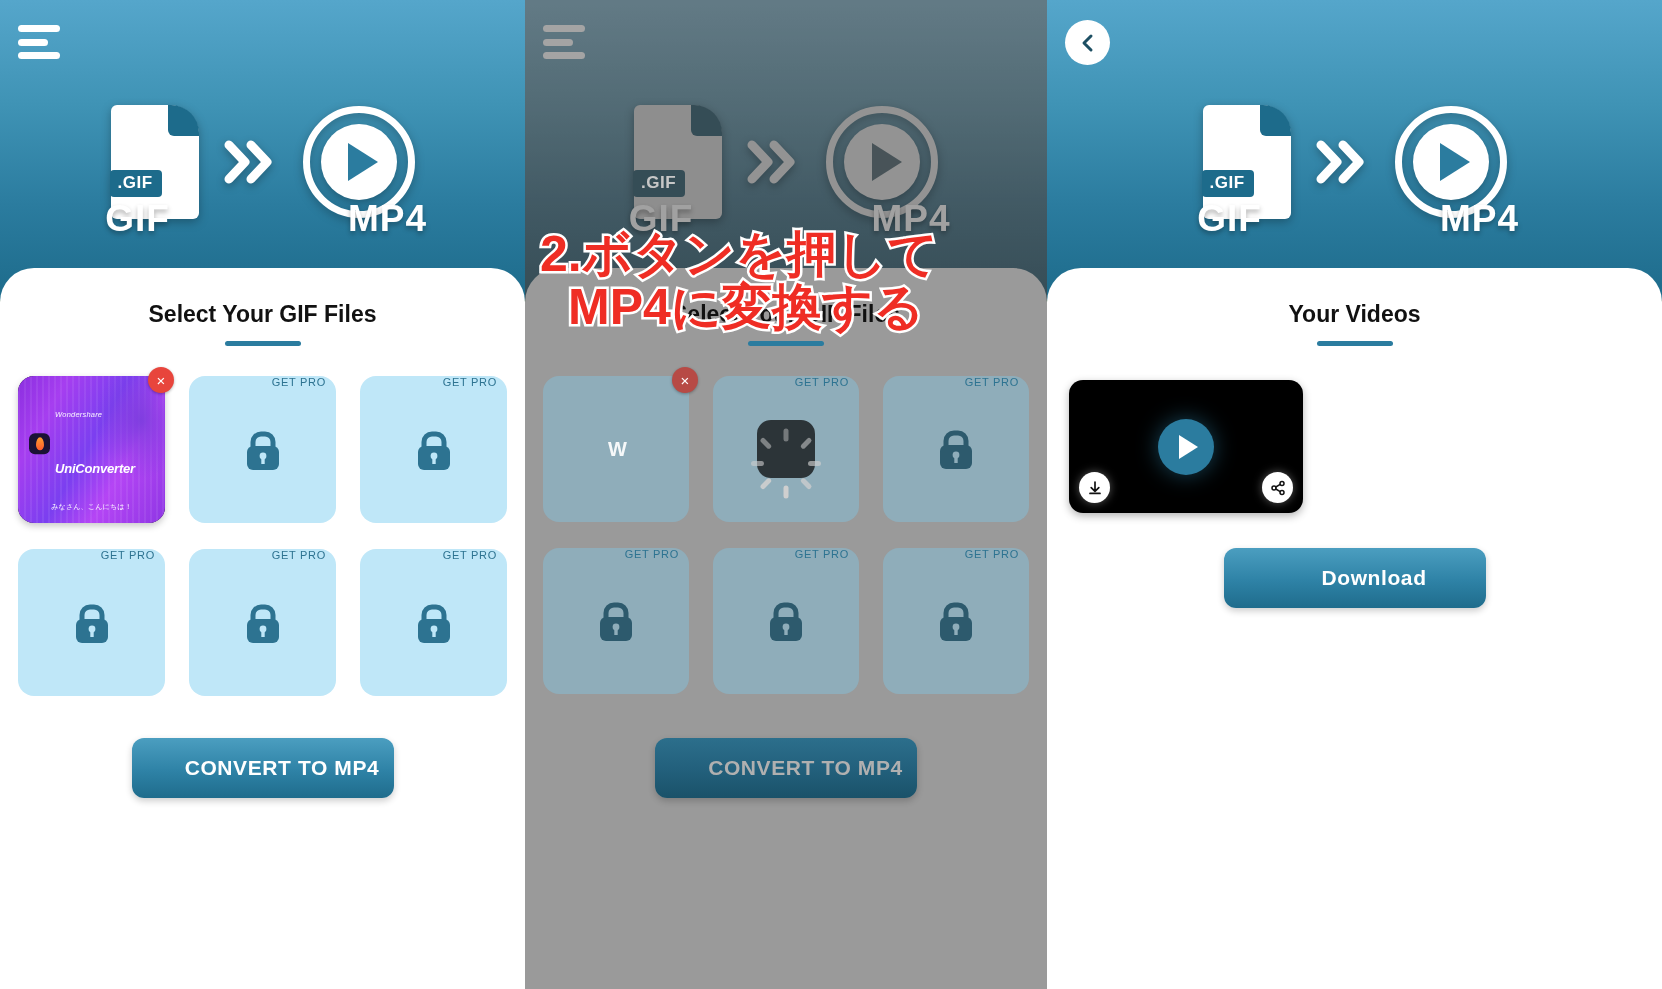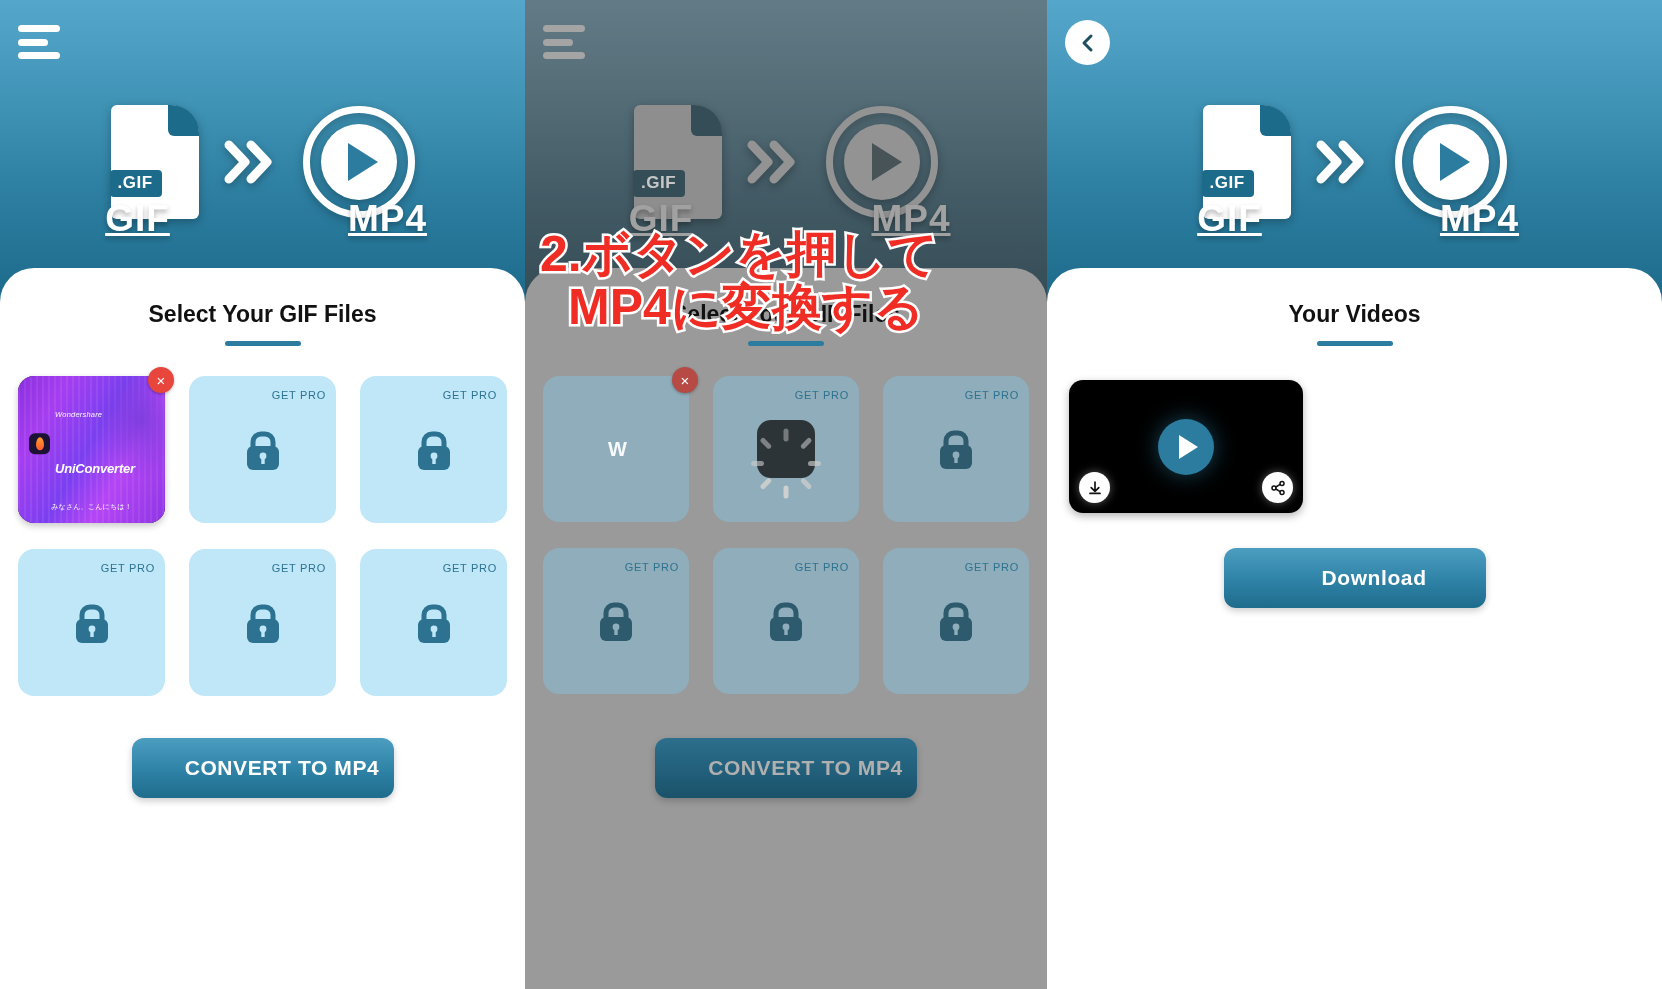--- a/index.html
+++ b/index.html
@@ -120,21 +120,21 @@
     border-top: 19px solid transparent;
     border-bottom: 19px solid transparent;
   }
   .labels {
     position: absolute; left: 0; right: 0; top: 198px;
     display: flex; justify-content: center; gap: 120px;
     color: #ffffff; font-weight: bold; font-size: 37px;
     letter-spacing: 1px;
     text-shadow: 0 3px 5px rgba(0,0,0,.3);
   }
-  .labels span { width: 130px; text-align: center; text-decoration: underline; }
+  .labels span { width: 130px; text-align: center; }
   .panel.dim .labels { color: #cfcfcf; }
 
   
   .sheet-title {
     position: absolute; left: 0; right: 0; top: 33px;
     text-align: center;
     font-size: 23px; font-weight: bold;
     color: #111111;
   }
   .sheet-rule {
@@ -154,21 +154,21 @@
   }
   .tile {
     position: relative;
     aspect-ratio: 1 / 1;
     border-radius: 16px;
     background: #bfe7f8;
     display: flex; align-items: center; justify-content: center;
   }
   .panel.dim .tile { background: #8fadba; }
   .tile .getpro {
-    position: absolute; right: 10px; top: 13px;
+    position: absolute; right: 10px; top: 0;
     font-size: 11px; letter-spacing: .7px;
     color: #2d7391;
     font-weight: 500;
   }
   .tile.selected {
     background: #000000;
     overflow: visible;
   }
   .tile .closebadge {
     position: absolute; right: -9px; top: -9px;

